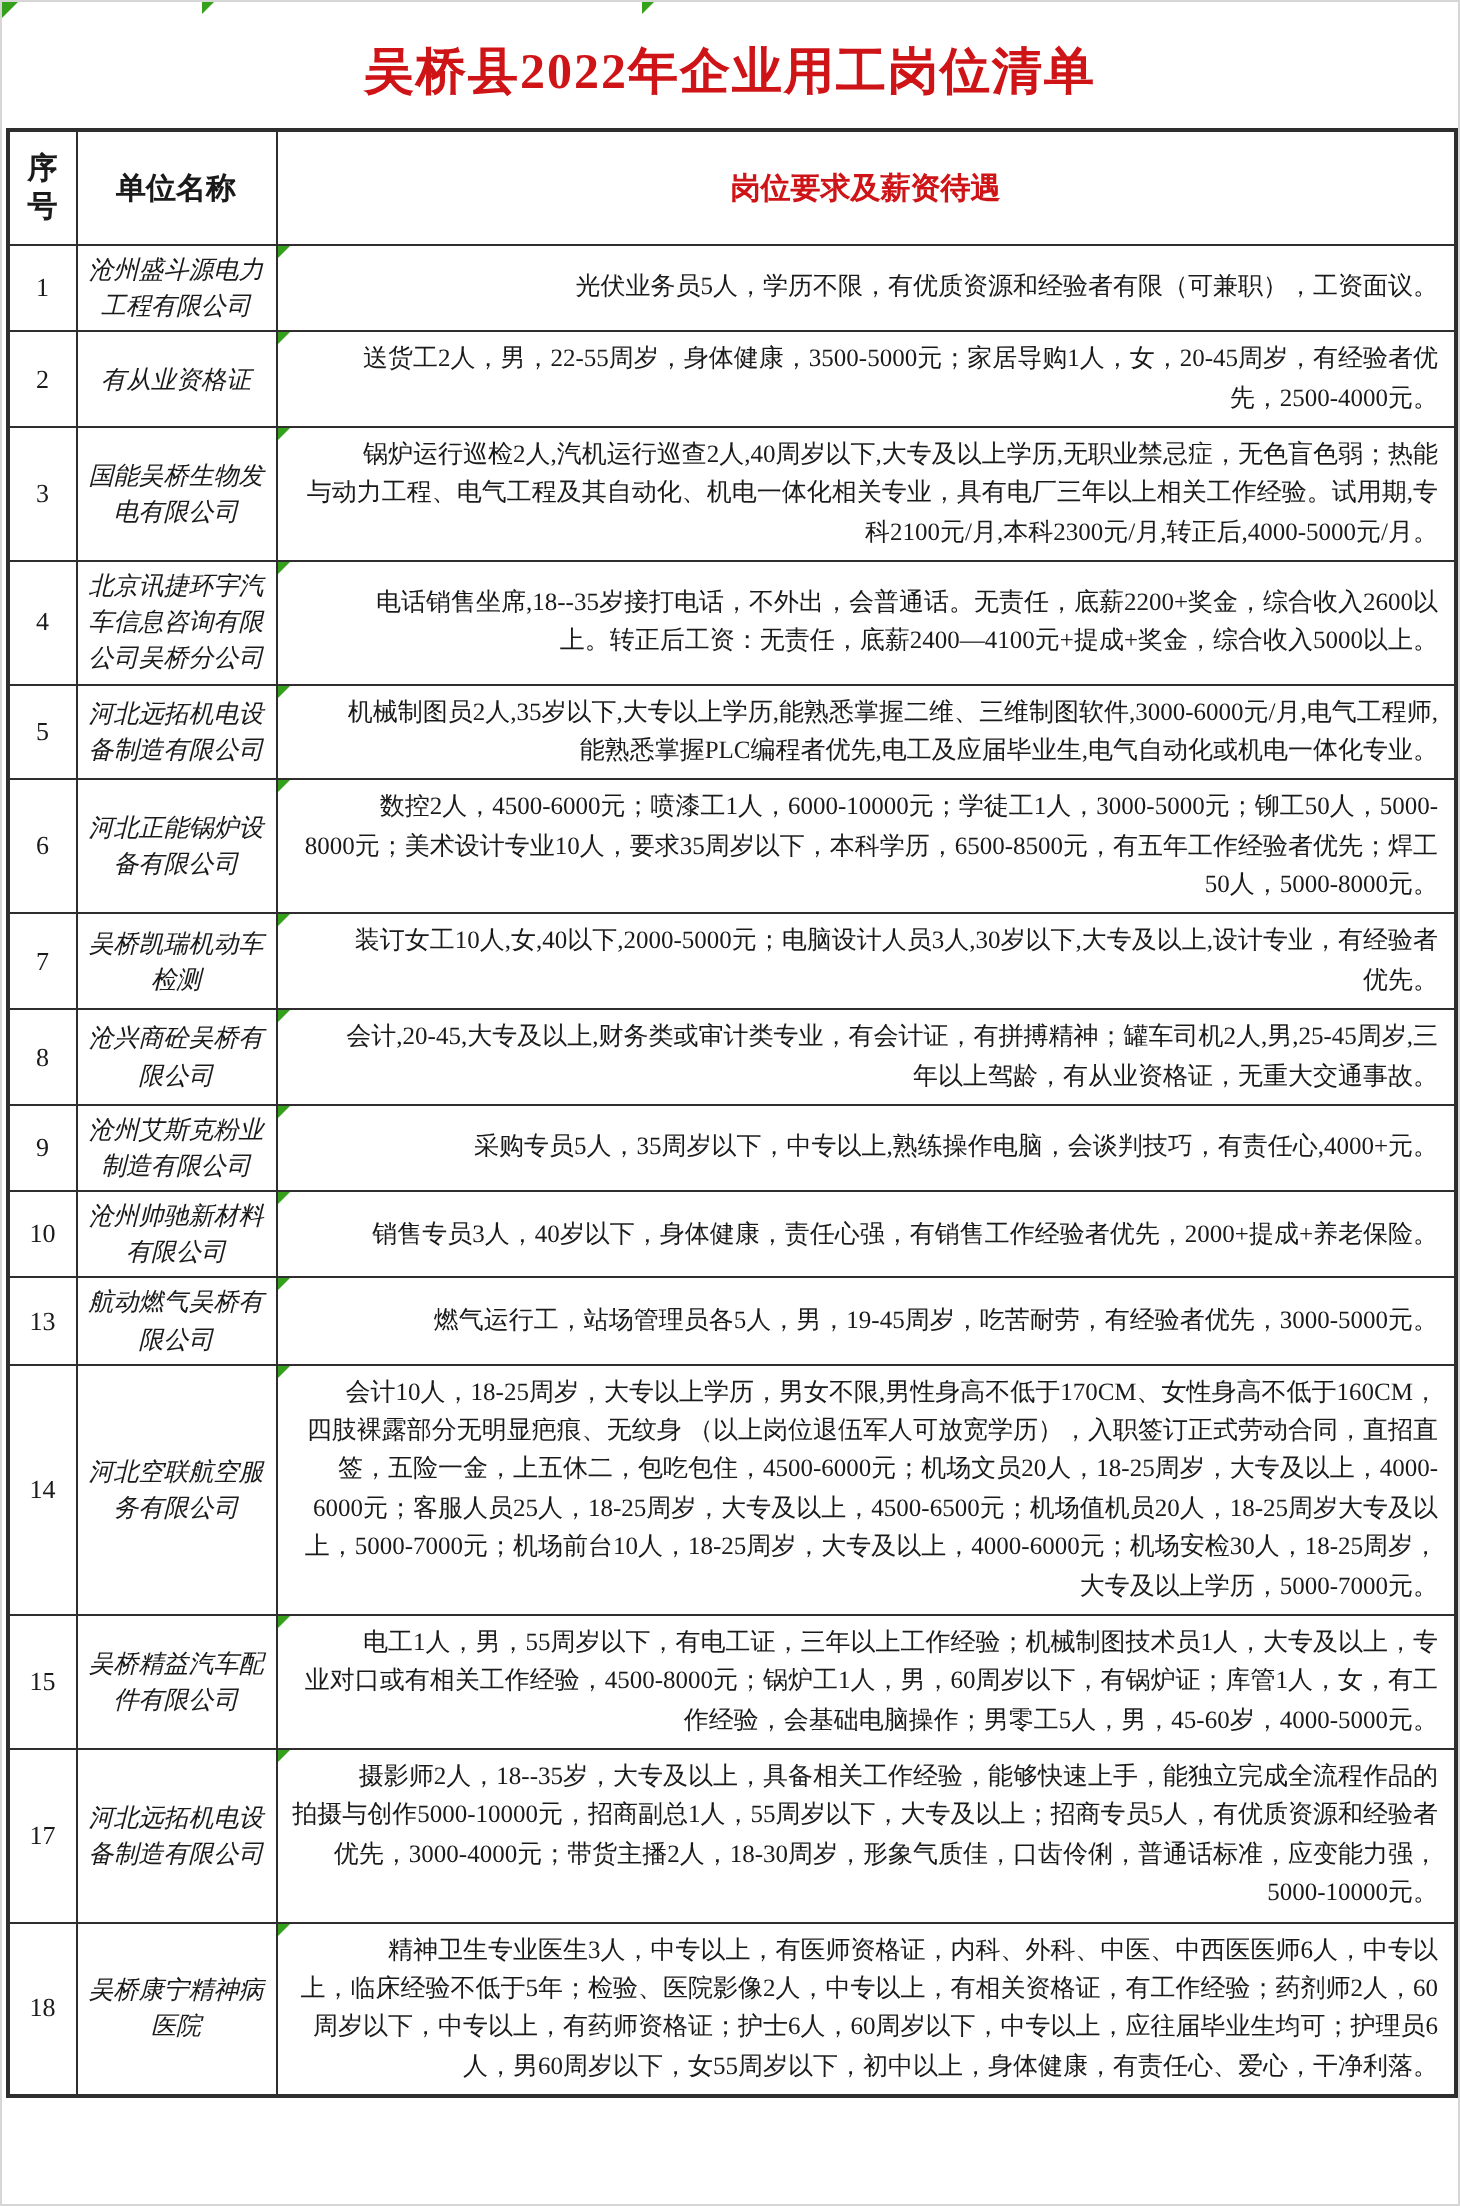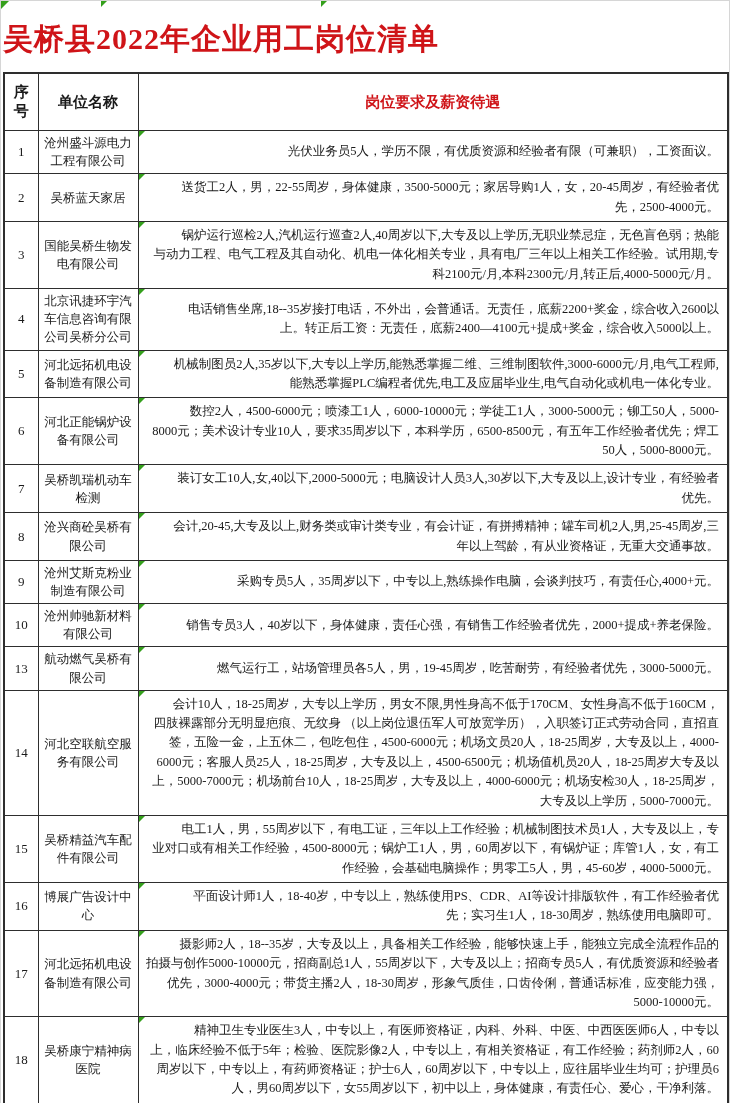--- a/index.html
+++ b/index.html
@@ -23,21 +23,22 @@
     border:1px solid #d6d6d6;
     padding:6px 2px 4px 2px;
     overflow:hidden;
   }
   .top-flag{
     position:absolute;top:0;width:0;height:0;
     border-top:8px solid var(--flag);
     border-right:8px solid transparent;
   }
   .title{
-    font-size:30px;
+    text-align:center;
+    font-size:25px;
     font-weight:bold;
     letter-spacing:1px;
     color:var(--title-red);
     margin:12px 0 12px 0;
   }
   table.jobs{
     width:726px;
     border-collapse:collapse;
     table-layout:fixed;
     border:2px solid var(--border);
@@ -59,20 +60,21 @@
   td.idx{
     text-align:center;
     font-size:13px;
     padding:2px;
   }
   td.com{
     text-align:center;
     font-size:12.5px;
     line-height:1.45;
     padding:3px 3px;
+    font-style:italic;
   }
   td.req{
     position:relative;
     font-size:12.5px;
     line-height:1.55;
     padding:4px 8px 4px 6px;
     text-indent:2em;
     text-align:right;
   }
   td.req::before{
@@ -107,21 +109,21 @@
       </tr>
     </thead>
     <tbody id="rows">
         <tr>
     <td class="idx">1</td>
     <td class="com">沧州盛斗源电力工程有限公司</td>
     <td class="req">光伏业务员5人，学历不限，有优质资源和经验者有限（可兼职），工资面议。</td>
   </tr>
         <tr>
     <td class="idx">2</td>
-    <td class="com">吴桥蓝天家居</td>
+    <td class="com">有从业资格证</td>
     <td class="req">送货工2人，男，22-55周岁，身体健康，3500-5000元；家居导购1人，女，20-45周岁，有经验者优先，2500-4000元。</td>
   </tr>
         <tr>
     <td class="idx">3</td>
     <td class="com">国能吴桥生物发电有限公司</td>
     <td class="req">锅炉运行巡检2人,汽机运行巡查2人,40周岁以下,大专及以上学历,无职业禁忌症，无色盲色弱；热能与动力工程、电气工程及其自动化、机电一体化相关专业，具有电厂三年以上相关工作经验。试用期,专科2100元/月,本科2300元/月,转正后,4000-5000元/月。</td>
   </tr>
         <tr>
     <td class="idx">4</td>
     <td class="com">北京讯捷环宇汽车信息咨询有限公司吴桥分公司</td>
@@ -166,25 +168,20 @@
     <td class="idx">14</td>
     <td class="com">河北空联航空服务有限公司</td>
     <td class="req">会计10人，18-25周岁，大专以上学历，男女不限,男性身高不低于170CM、女性身高不低于160CM，四肢裸露部分无明显疤痕、无纹身 （以上岗位退伍军人可放宽学历），入职签订正式劳动合同，直招直签，五险一金，上五休二，包吃包住，4500-6000元；机场文员20人，18-25周岁，大专及以上，4000-6000元；客服人员25人，18-25周岁，大专及以上，4500-6500元；机场值机员20人，18-25周岁大专及以上，5000-7000元；机场前台10人，18-25周岁，大专及以上，4000-6000元；机场安检30人，18-25周岁，大专及以上学历，5000-7000元。</td>
   </tr>
         <tr>
     <td class="idx">15</td>
     <td class="com">吴桥精益汽车配件有限公司</td>
     <td class="req">电工1人，男，55周岁以下，有电工证，三年以上工作经验；机械制图技术员1人，大专及以上，专业对口或有相关工作经验，4500-8000元；锅炉工1人，男，60周岁以下，有锅炉证；库管1人，女，有工作经验，会基础电脑操作；男零工5人，男，45-60岁，4000-5000元。</td>
   </tr>
         <tr>
-    <td class="idx">16</td>
-    <td class="com">博展广告设计中心</td>
-    <td class="req">平面设计师1人，18-40岁，中专以上，熟练使用PS、CDR、AI等设计排版软件，有工作经验者优先；实习生1人，18-30周岁，熟练使用电脑即可。</td>
-  </tr>
-        <tr>
     <td class="idx">17</td>
     <td class="com">河北远拓机电设备制造有限公司</td>
     <td class="req">摄影师2人，18--35岁，大专及以上，具备相关工作经验，能够快速上手，能独立完成全流程作品的拍摄与创作5000-10000元，招商副总1人，55周岁以下，大专及以上；招商专员5人，有优质资源和经验者优先，3000-4000元；带货主播2人，18-30周岁，形象气质佳，口齿伶俐，普通话标准，应变能力强，5000-10000元。</td>
   </tr>
         <tr>
     <td class="idx">18</td>
     <td class="com">吴桥康宁精神病医院</td>
     <td class="req">精神卫生专业医生3人，中专以上，有医师资格证，内科、外科、中医、中西医医师6人，中专以上，临床经验不低于5年；检验、医院影像2人，中专以上，有相关资格证，有工作经验；药剂师2人，60周岁以下，中专以上，有药师资格证；护士6人，60周岁以下，中专以上，应往届毕业生均可；护理员6人，男60周岁以下，女55周岁以下，初中以上，身体健康，有责任心、爱心，干净利落。</td>
   </tr>
       </tbody>

